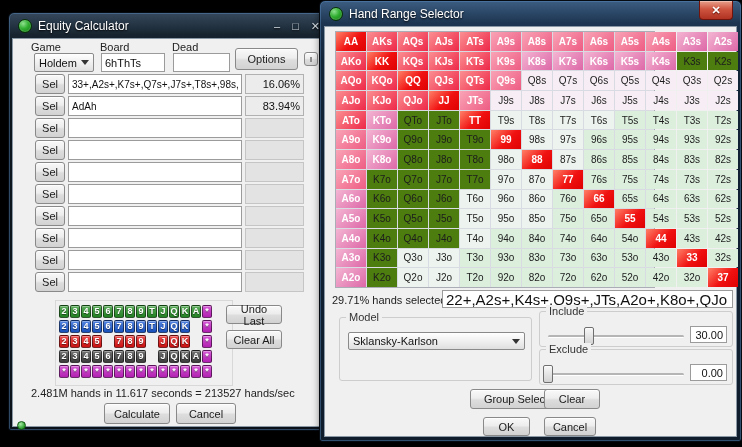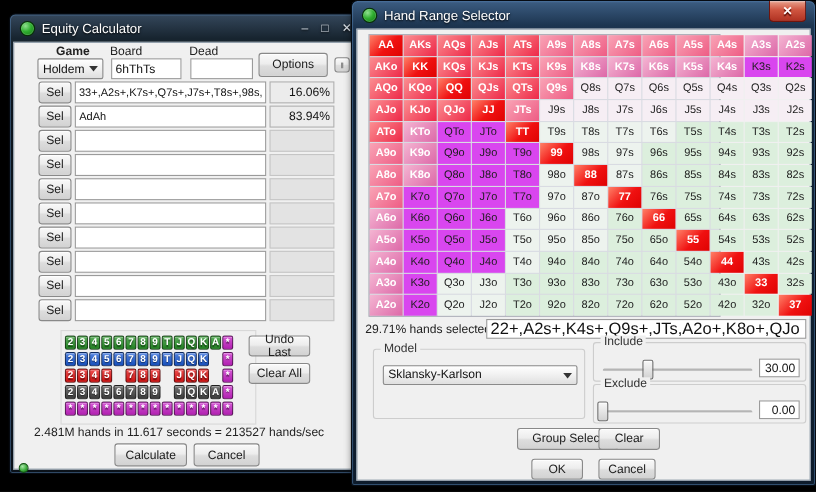--- a/index.html
+++ b/index.html
@@ -71,21 +71,21 @@
 
   
   #hand-grid{position:absolute;left:10px;top:4px;width:320px;height:257px;
     display:grid;grid-template-columns:repeat(13,30px);grid-template-rows:repeat(13,18.7px);
     gap:1px;background:#d9dbe2;border:1px solid #aaacb6;}
   .hand-cell{display:flex;align-items:center;justify-content:center;font-size:10px;}
   .hc-P{background:linear-gradient(135deg,#ff8168 0%,#f01111 55%,#df0202 100%);color:#fff;font-weight:bold;}
   .hc-A{background:linear-gradient(135deg,#fb8f92 0%,#ee2848 100%);color:#fff;font-weight:bold;}
   .hc-B{background:linear-gradient(135deg,#f9a4b6 0%,#ee5c84 100%);color:#fff;font-weight:bold;}
   .hc-C{background:linear-gradient(135deg,#f4b5d2 0%,#dd68a8 100%);color:#fff;font-weight:bold;}
-  .hc-l{background:#d946ef;color:#1c1c1c;}
+  .hc-l{background:#4d7c0f;color:#1c1c1c;}
   .hc-w{background:#f6eef4;color:#1c1c1c;}
   .hc-m{background:#edf3ee;color:#1c1c1c;}
   .hc-g{background:#dcefdd;color:#1c1c1c;}
 
   .slider-track{position:absolute;left:8px;right:48px;top:23px;height:3px;
     background:#b5b5b5;border-bottom:1px solid #fff;border-radius:2px;}
   .slider-thumb{position:absolute;top:-8px;width:10px;height:18px;
     background:linear-gradient(180deg,#f8f8f8,#d2d2d2);border:1px solid #6f6f6f;
     border-radius:2px;box-shadow:0 1px 0 rgba(255,255,255,.7) inset;}
   .slider-value{position:absolute;right:5px;top:14px;width:37px;height:17px;
@@ -100,21 +100,21 @@
     <div class="titlebar">
       <span class="app-icon"></span>
       <span>Equity Calculator</span>
       <span class="tb-btns">
         <span class="tb-btn">–</span>
         <span class="tb-btn">□</span>
         <span class="tb-btn">✕</span>
       </span>
     </div>
     <div class="client">
-      <span class="lbl" style="left:38px;top:2px;font-weight:bold;">Game</span>
+      <span class="lbl" style="left:18px;top:2px;">Game</span>
       <span class="lbl" style="left:87px;top:2px;">Board</span>
       <span class="lbl" style="left:159px;top:2px;">Dead</span>
 
       <div class="combo" style="left:21px;top:14px;width:60px;height:19px;">
         <span>Holdem</span>
         <span class="arrow"></span>
       </div>
       <input class="txt" style="position: absolute; left: 88px; top: 14px; width: 64px; height: 19px; font-size: 11px;" value="6hThTs">
       <input class="txt" style="position: absolute; left: 160px; top: 14px; width: 57px; height: 19px; font-size: 11px;" value="">
       <button class="btn" style="left:222px;top:9px;width:63px;height:22px;">Options</button>

